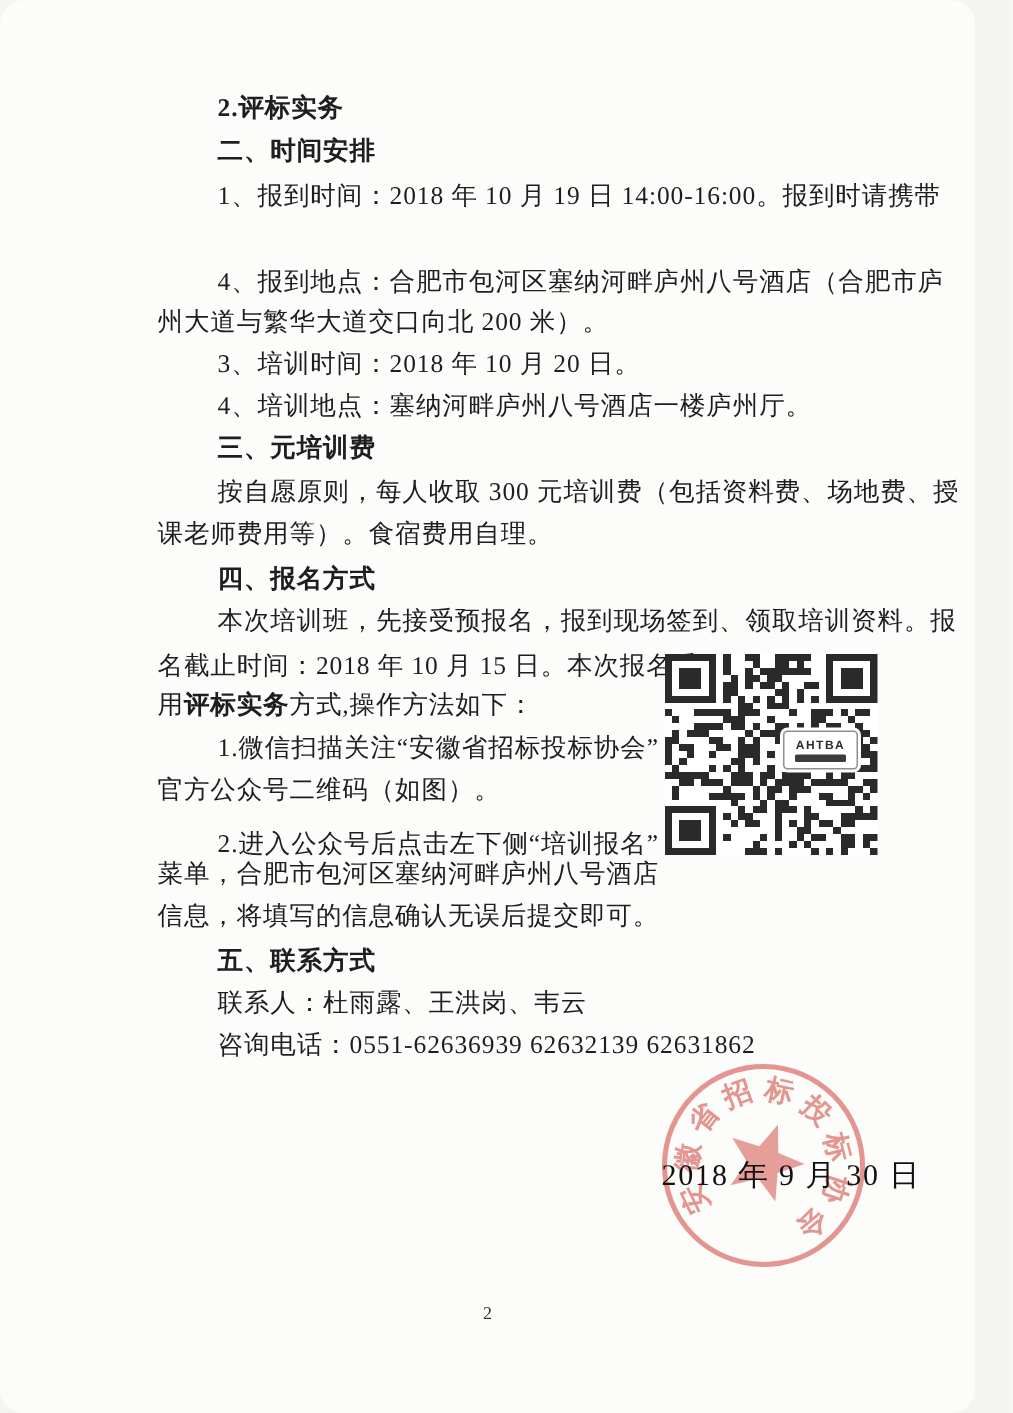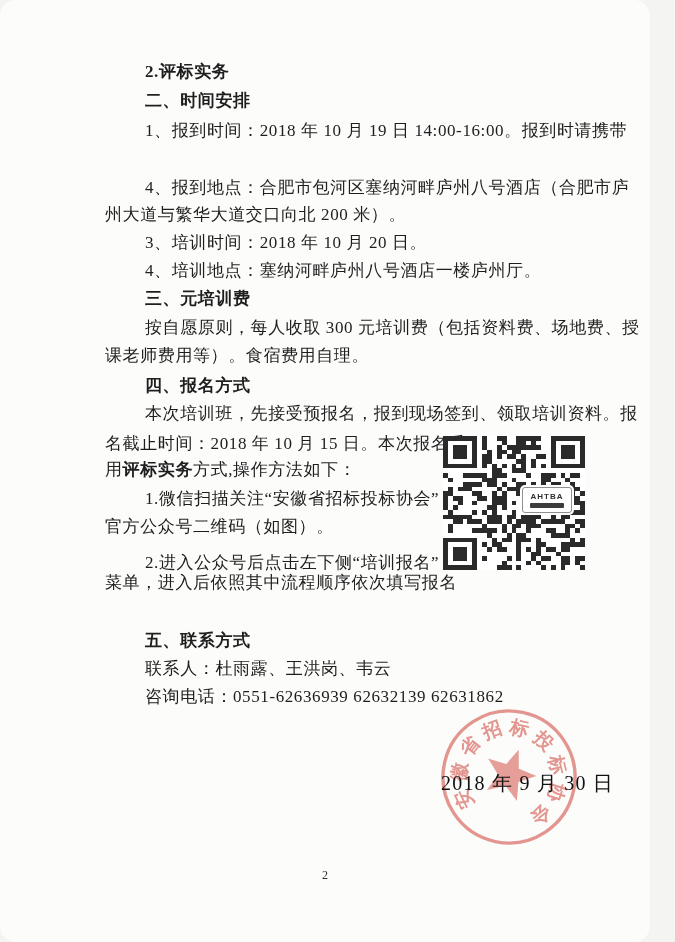--- a/index.html
+++ b/index.html
@@ -100,21 +100,22 @@
   <div class="line b" style="top:288px;left:145px">三、元培训费</div>
   <div class="line" style="top:317px;left:145px">按自愿原则，每人收取 300 元培训费（包括资料费、场地费、授</div>
   <div class="line" style="top:345px;left:105px">课老师费用等）。食宿费用自理。</div>
   <div class="line b" style="top:375px;left:145px">四、报名方式</div>
   <div class="line" style="top:403px;left:145px">本次培训班，先接受预报名，报到现场签到、领取培训资料。报</div>
   <div class="line" style="top:433px;left:105px">名截止时间：2018 年 10 月 15 日。本次报名采</div>
   <div class="line" style="top:459px;left:105px"><span>用</span><span class="b">评标实务</span><span>方式,操作方法如下：</span></div>
   <div class="line" style="top:488px;left:145px">1.微信扫描关注“安徽省招标投标协会”</div>
   <div class="line" style="top:516px;left:105px">官方公众号二维码（如图）。</div>
   <div class="line" style="top:552px;left:145px">2.进入公众号后点击左下侧“培训报名”</div>
-  <div class="line" style="top:572px;left:105px">菜单，进入后依照其中流程顺序依次填写报名</div>
+  <div class="line" style="top:572px;left:105px">菜单，合肥市包河区塞纳河畔庐州八号酒店</div>
+  <div class="line" style="top:600px;left:105px">信息，将填写的信息确认无误后提交即可。</div>
   <div class="line b" style="top:630px;left:145px">五、联系方式</div>
   <div class="line" style="top:658px;left:145px">联系人：杜雨露、王洪岗、韦云</div>
   <div class="line" style="top:686px;left:145px">咨询电话：0551-62636939 62632139 62631862</div>
 
   <div class="qr-wrap">
     <svg viewBox="0 0 29 29" preserveAspectRatio="none" shape-rendering="crispEdges">
       <rect x="0" y="0" width="29" height="29" fill="#ffffff"></rect>
       <g id="qr-mod">
           <rect x="8" y="0" width="1" height="1" fill="#2a2a2a"></rect>
           <rect x="11" y="0" width="1" height="1" fill="#2a2a2a"></rect>

